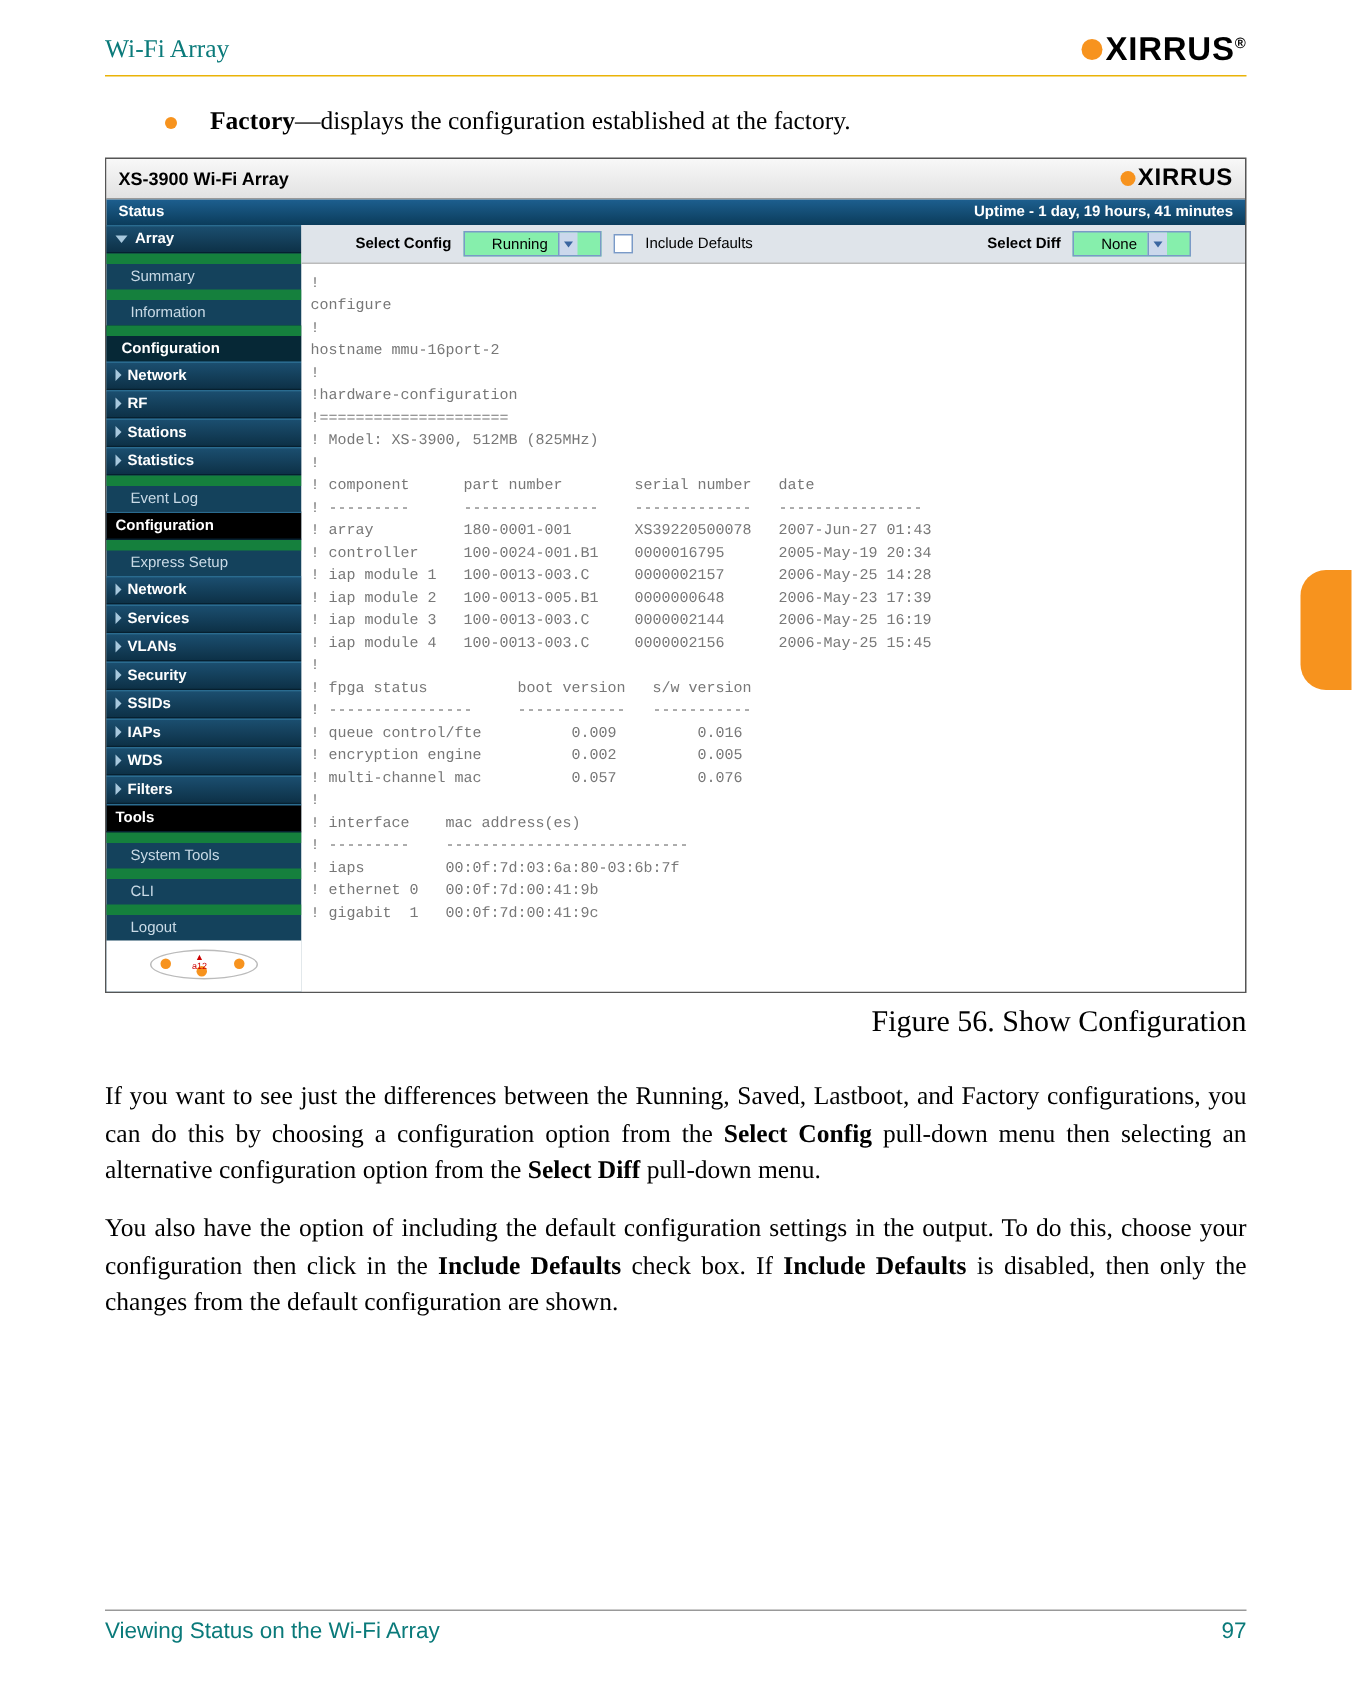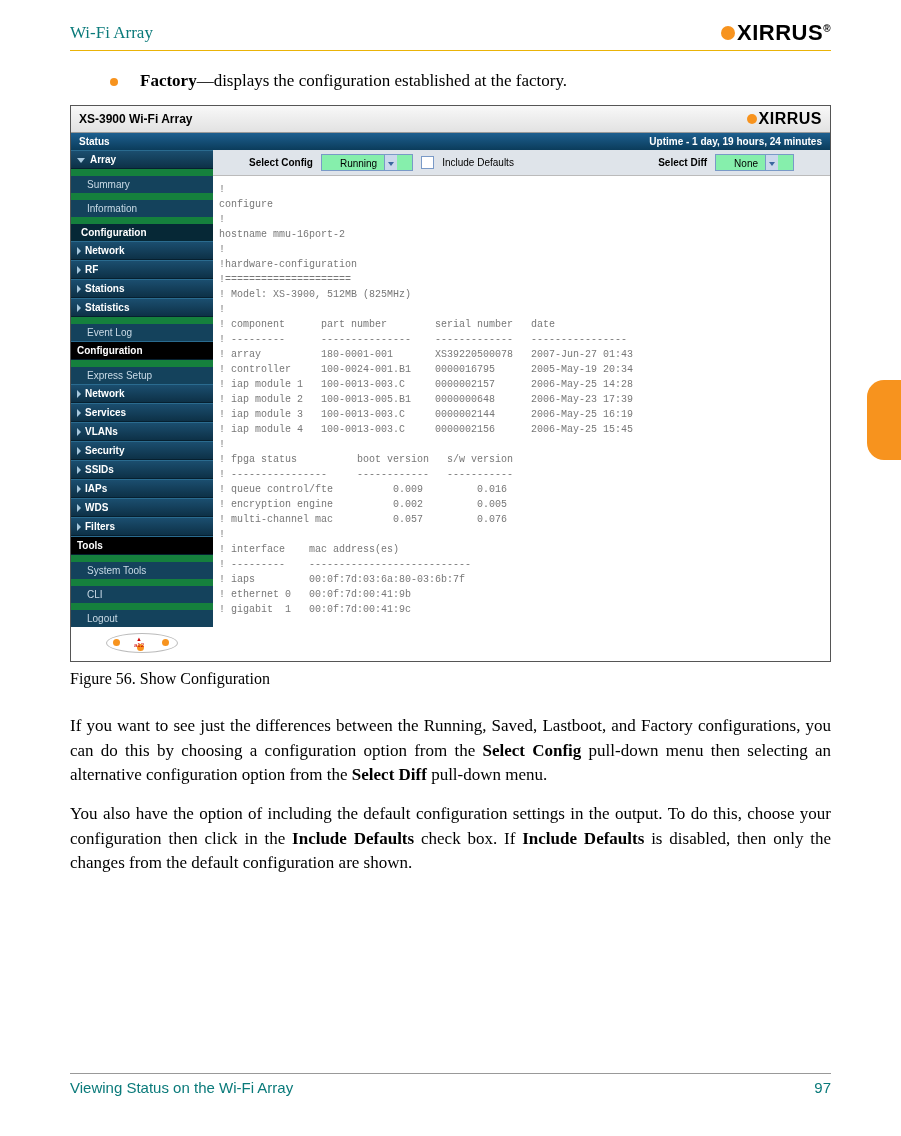--- a/index.html
+++ b/index.html
@@ -95,21 +95,21 @@
       font-size: 10px;
       font-weight: bold;
       padding: 3px 8px;
       display: flex;
       justify-content: space-between;
     }
     .ss-body {
       display: flex;
     }
     .ss-sidebar {
-      width: 142px;
+      width: 130px;
       background: #14425c;
       color: #fff;
       font-size: 10px;
       flex-shrink: 0;
     }
     .ss-sidebar .group-header {
       background: linear-gradient(#1b4e6f, #0d3147);
       font-weight: bold;
       padding: 3px 6px;
       border-top: 1px solid #2a6b8f;
@@ -205,22 +205,22 @@
     .chk { width: 11px; height: 11px; border: 1px solid #7a9ac7; background: #fff; display: inline-block; vertical-align: middle; }
     .ss-pre {
       font-family: 'Courier New', monospace;
       font-size: 10px;
       color: #777;
       padding: 6px 6px 10px 6px;
       white-space: pre;
       line-height: 1.5;
     }
     .fig-caption {
-      text-align: left;
-      font-size: 16px;
+      text-align: right;
+      font-size: 20px;
       margin: 8px 0 26px 0;
     }
     .body-p {
       font-size: 17px;
       line-height: 1.45;
       margin: 0 0 14px 0;
       text-align: justify;
     }
     .body-p .bold { font-weight: bold; }
     .page-footer {
@@ -268,21 +268,21 @@
   <div class="screenshot">
     <div class="ss-titlebar">
       <span>XS-3900 Wi-Fi Array</span>
       <span class="logo-mini">
         <span class="logo-dot"></span>
         <span class="logo-text">XIRRUS</span>
       </span>
     </div>
     <div class="ss-status-row">
       <span>Status</span>
-      <span>Uptime - 1 day, 19 hours, 24 minutes</span>
+      <span>Uptime - 1 day, 19 hours, 41 minutes</span>
     </div>
     <div class="ss-body">
       <div class="ss-sidebar">
         <div class="group-header top-arrow">Array</div>
         <div class="item">Summary</div>
         <div class="item">Information</div>
         <div class="item hl" style="padding-left:10px">Configuration</div>
         <div class="group-header"><span class="marker"></span><span>Network</span></div>
         <div class="group-header"><span class="marker"></span><span>RF</span></div>
         <div class="group-header"><span class="marker"></span><span>Stations</span></div>

